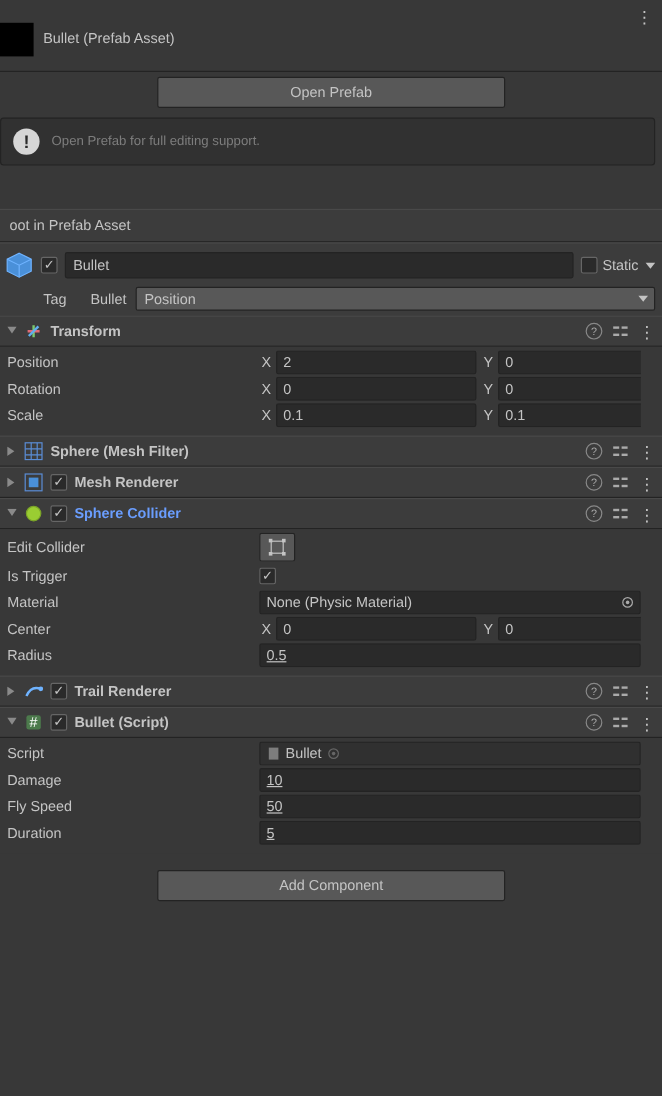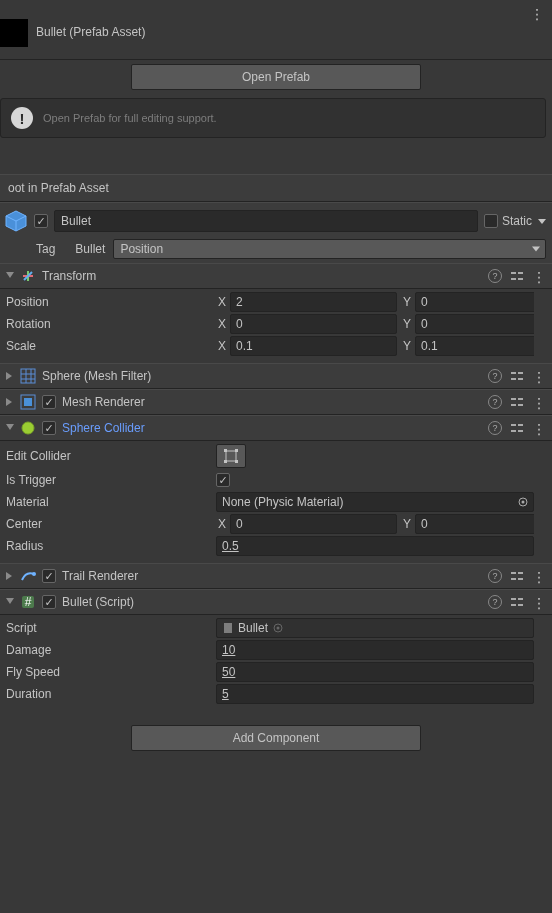--- a/index.html
+++ b/index.html
@@ -48,21 +48,21 @@
   .name-field{flex:1;background:var(--bg-field);border:1px solid var(--border);border-radius:2px;padding:3px 6px;color:var(--text);}
   .static-group{display:flex;align-items:center;gap:4px;}
   .label{color:var(--text);}
   .dropdown{background:var(--bg-button);border:1px solid var(--border);border-radius:2px;padding:2px 18px 2px 6px;position:relative;min-width:0;cursor:pointer;}
   .dropdown::after{content:"";position:absolute;right:5px;top:50%;transform:translateY(-50%);border-left:4px solid transparent;border-right:4px solid transparent;border-top:5px solid var(--text);}
   .tag-dd{width:200px;}
   .layer-dd{flex:1;}
 
   
   .comp-header{display:flex;align-items:center;background:var(--bg-header);border-top:1px solid var(--border-light);border-bottom:1px solid var(--border);padding:4px 6px;gap:6px;}
-  .comp-header .title{font-weight:normal;flex:1;}
+  .comp-header .title{font-weight:bold;flex:1;}
   .comp-header .title.link{color:var(--link);}
   .comp-icons{display:flex;align-items:center;gap:8px;}
   .foldout{width:8px;height:8px;display:inline-block;}
   .foldout svg{width:8px;height:8px;}
   .comp-icon{width:16px;height:16px;flex-shrink:0;}
   .hdr-icon{width:14px;height:14px;cursor:pointer;}
 
   
   .comp-body{background:var(--bg);padding:2px 18px 6px 6px;}
   .prop-row{display:flex;align-items:center;min-height:22px;padding:1px 0;}

